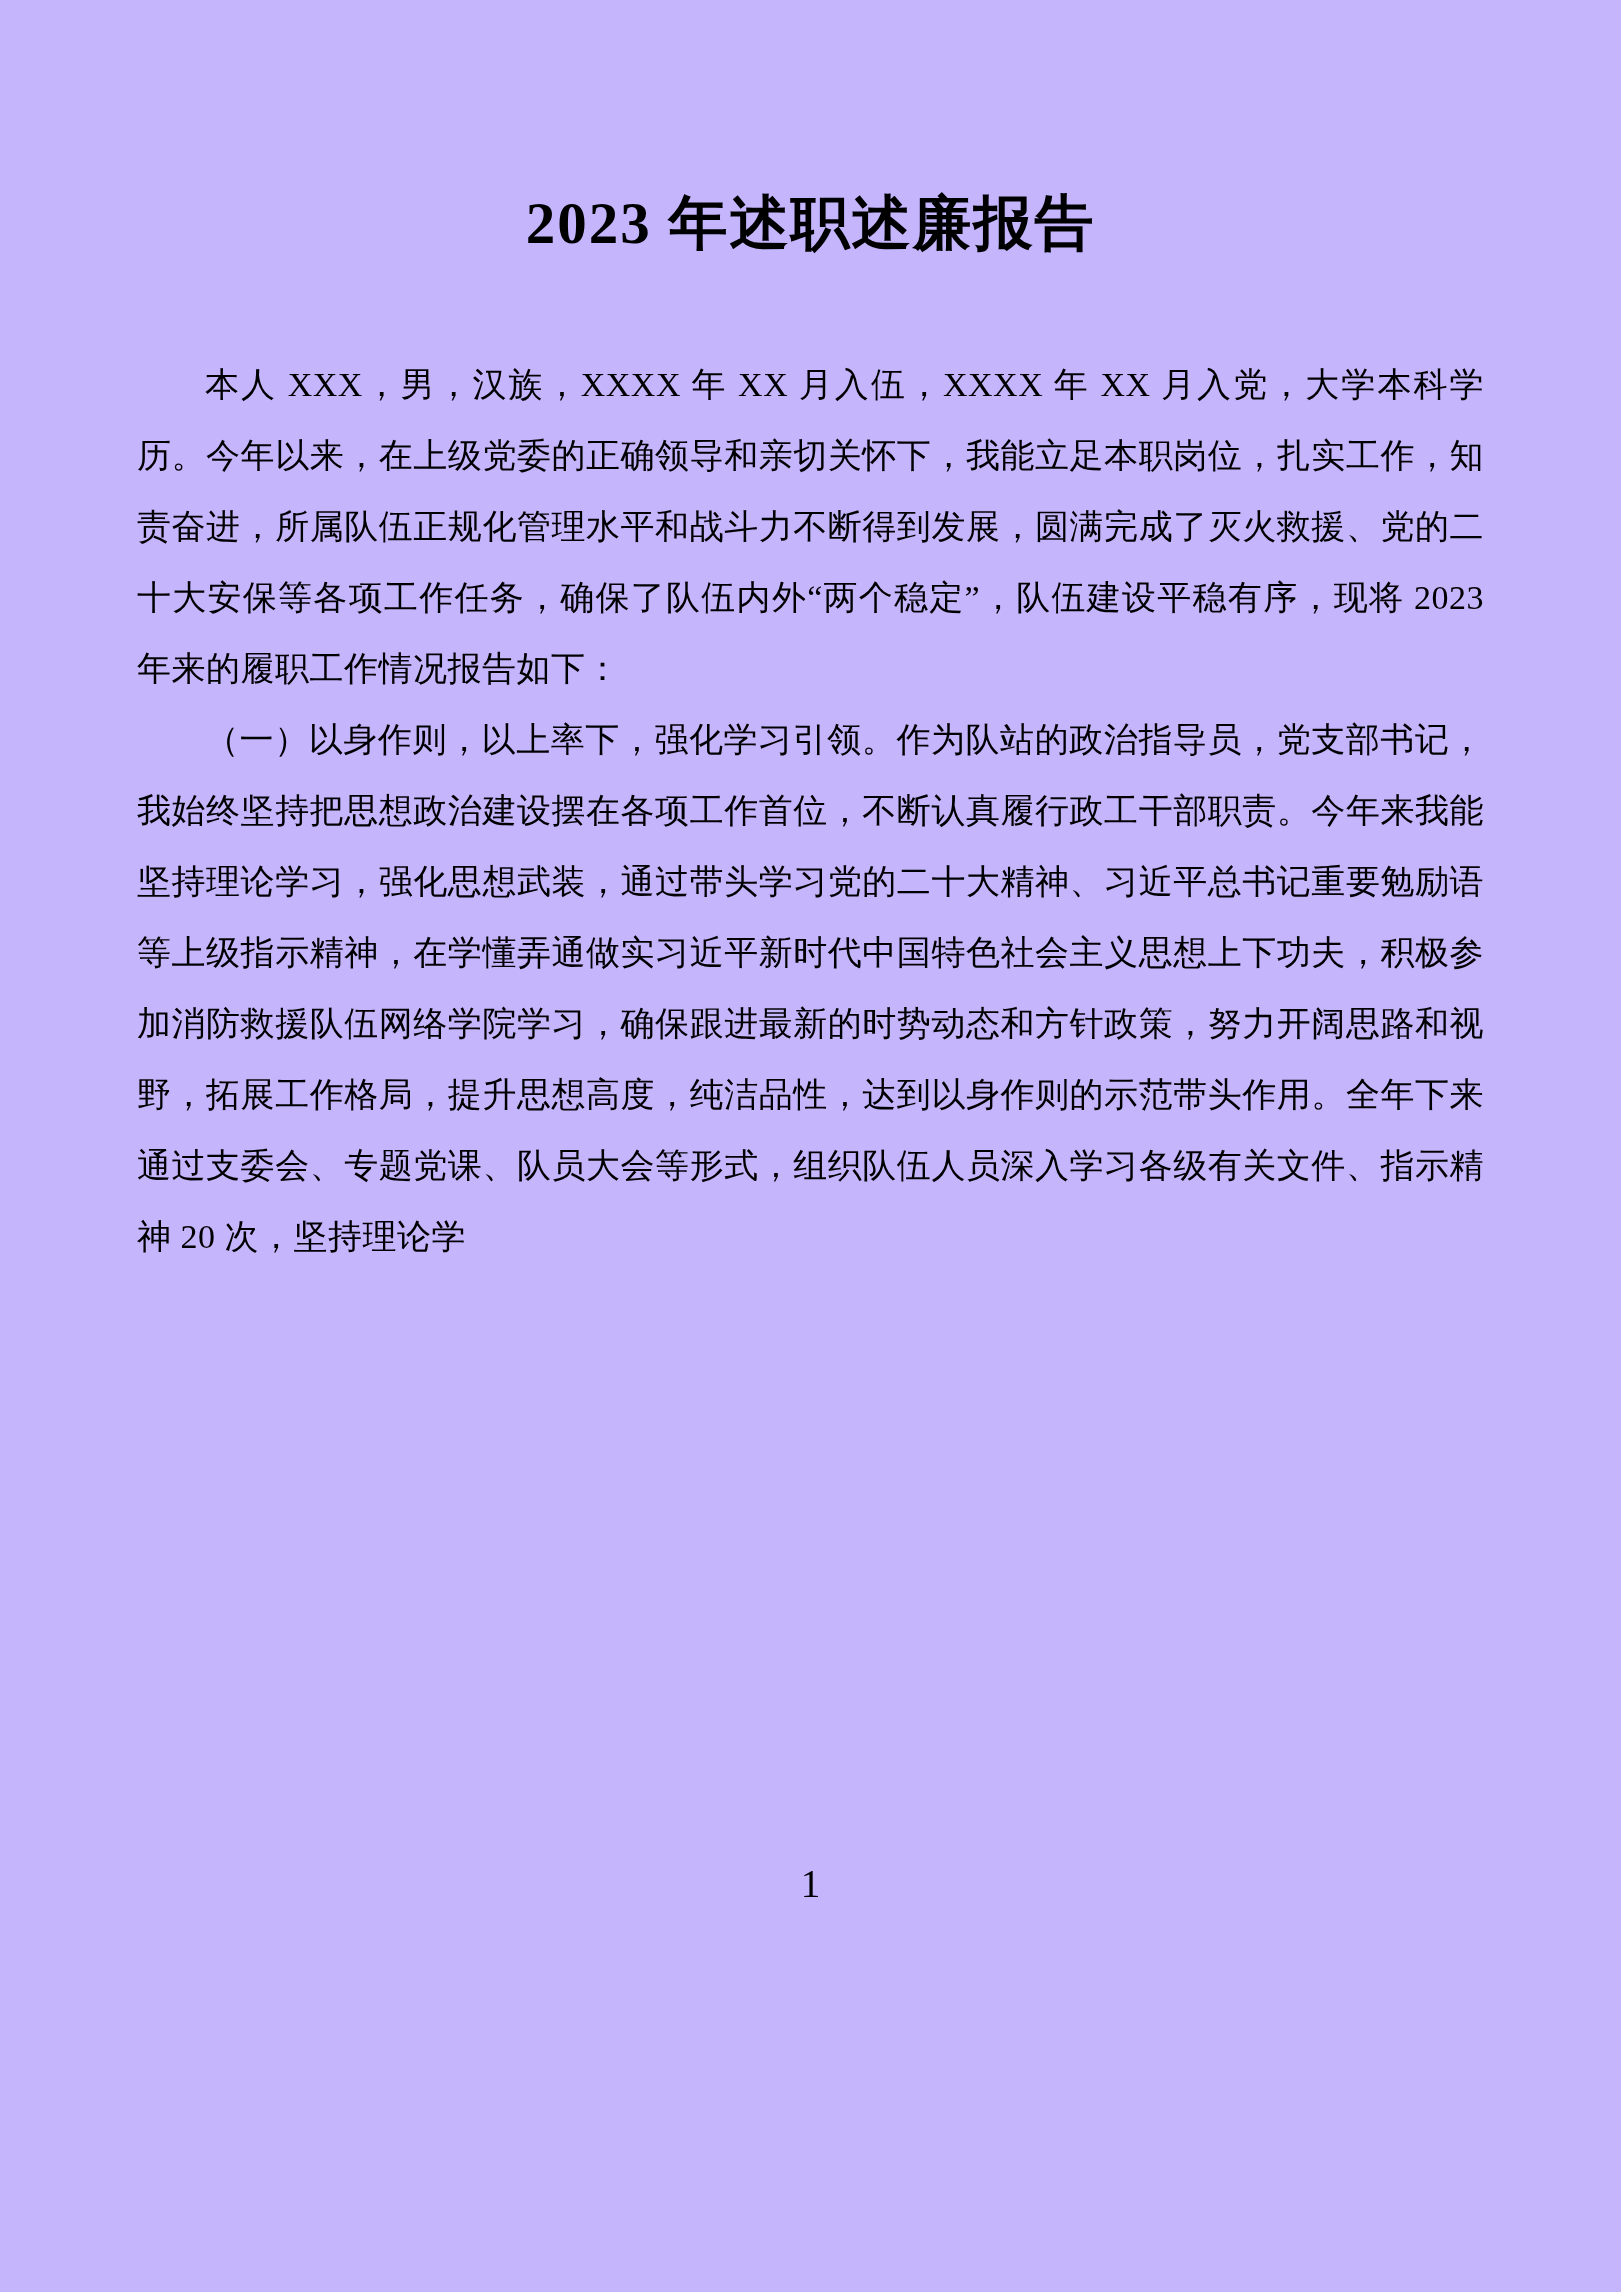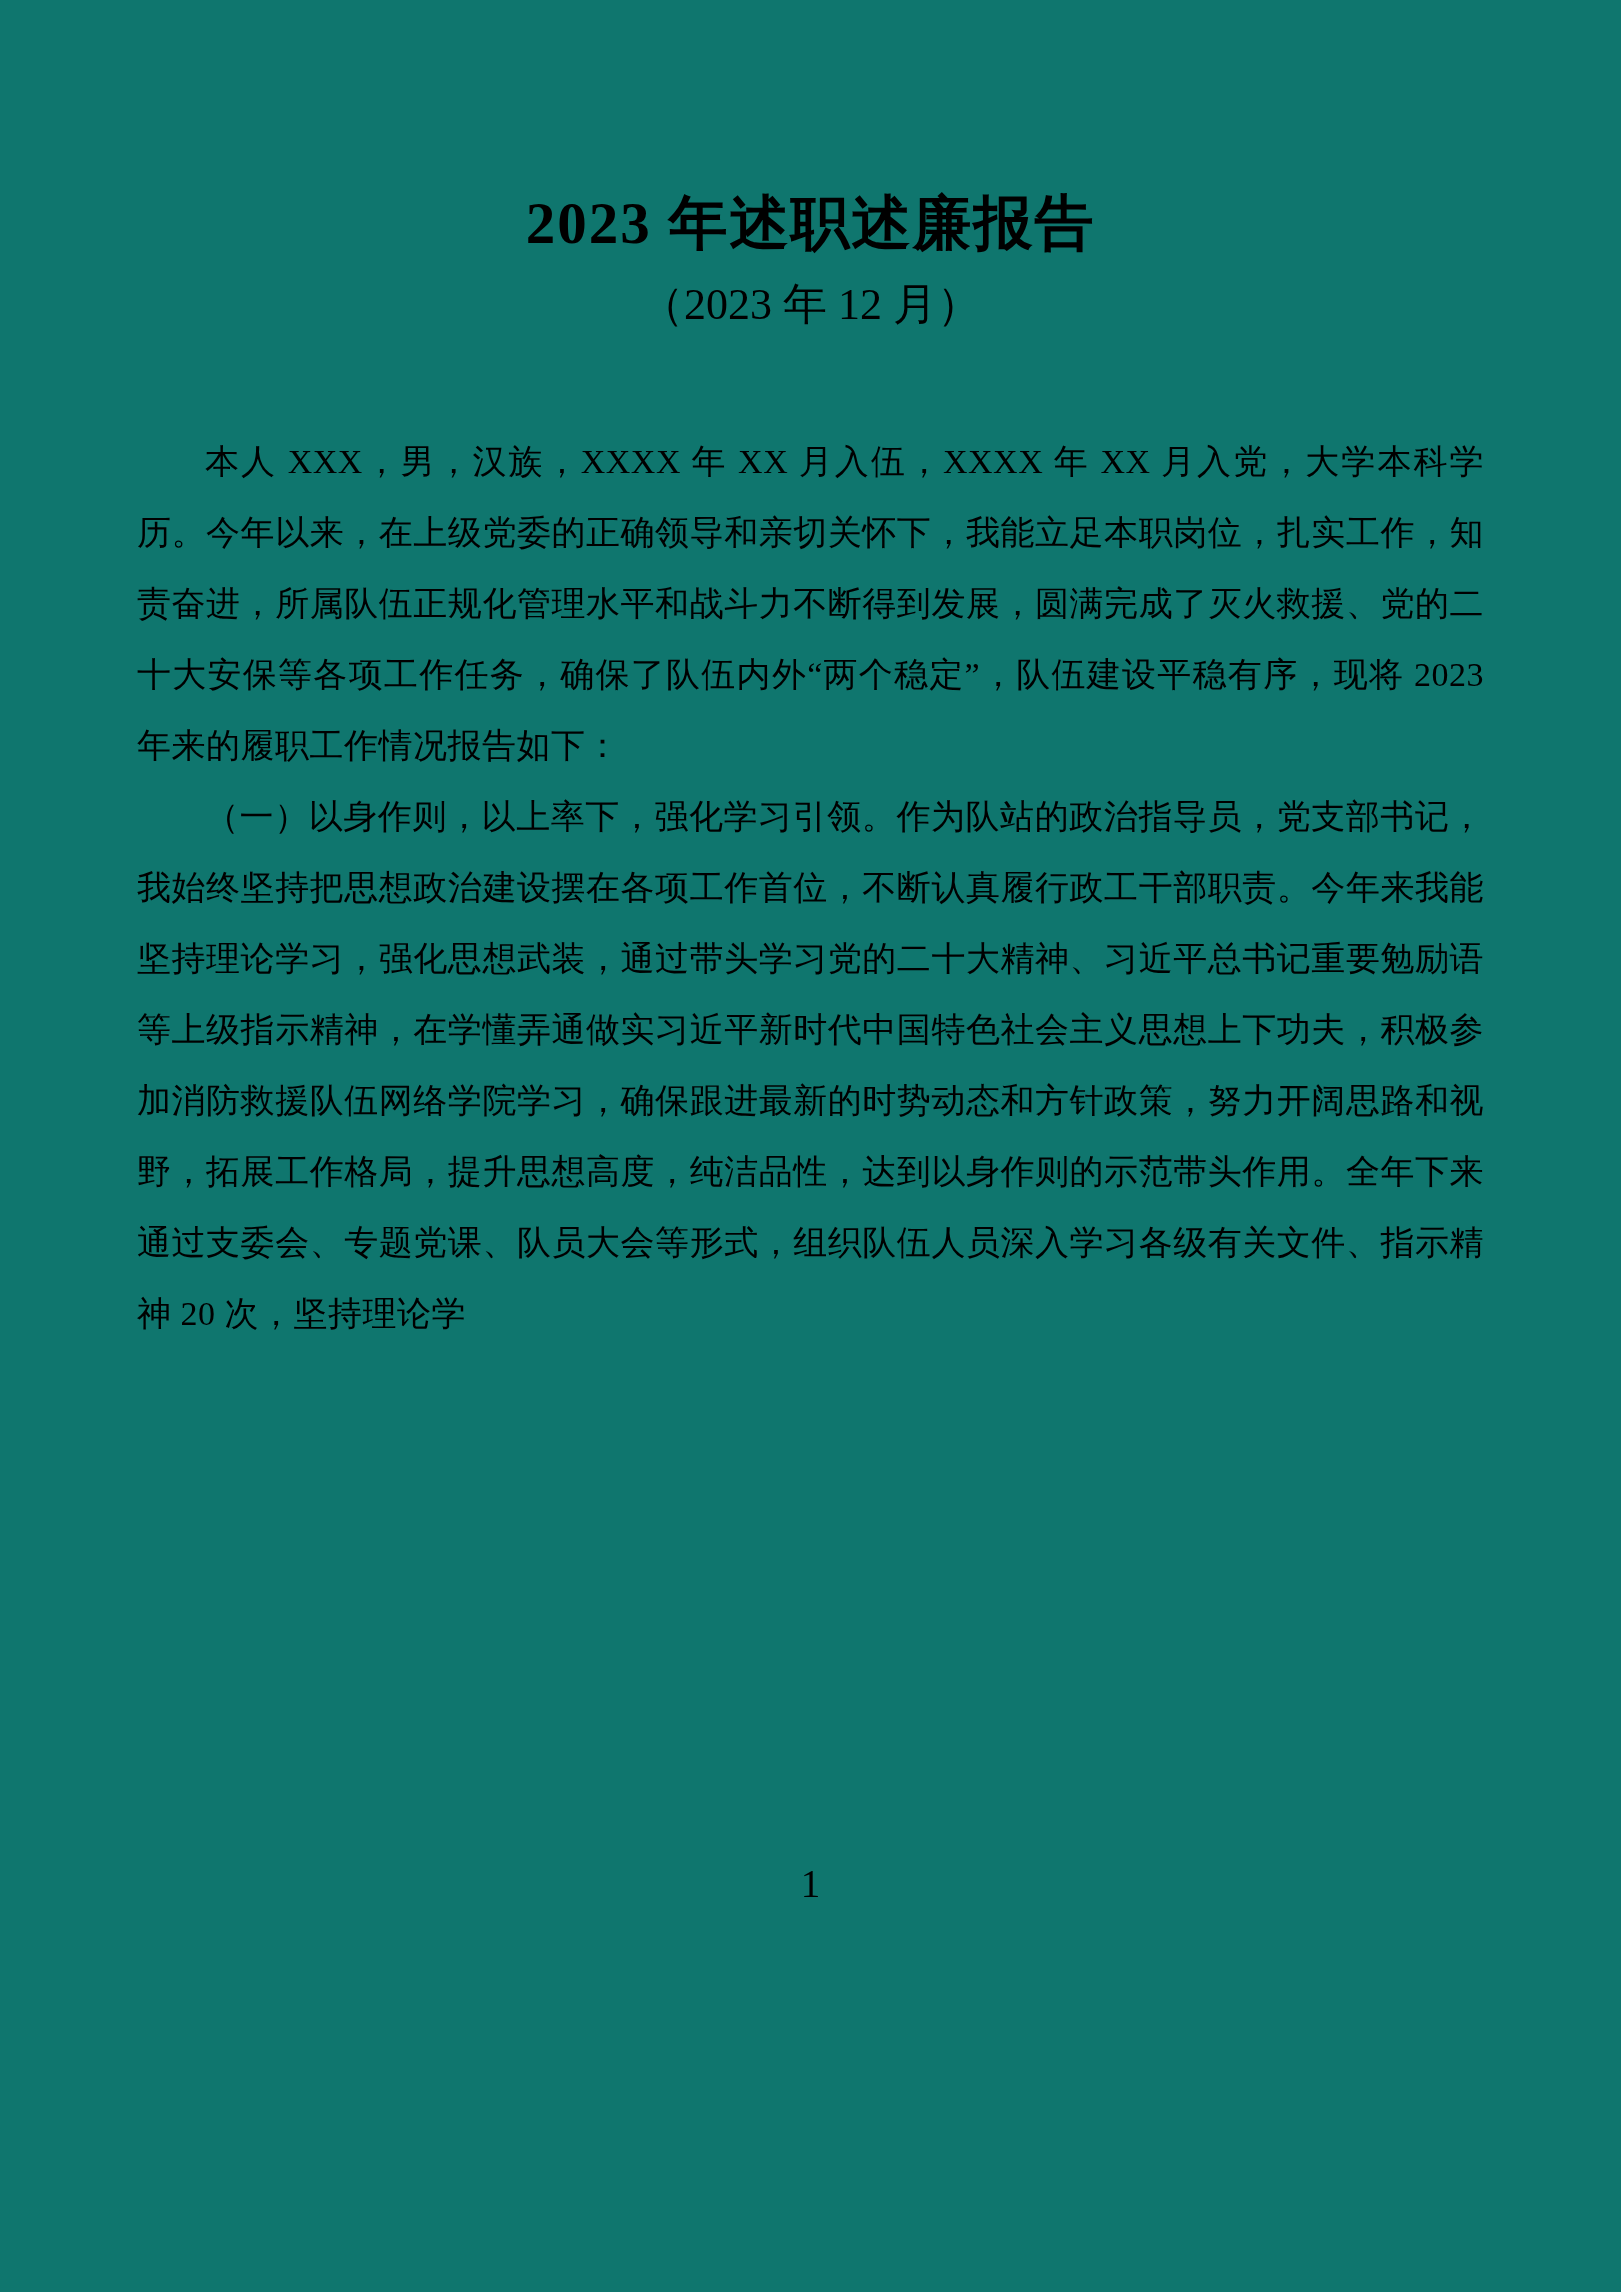--- a/index.html
+++ b/index.html
@@ -7,21 +7,21 @@
     padding: 0;
     background: #ffffff;
   }
   .page {
     position: relative;
     width: 1621px;
     height: 2293px;
     box-sizing: border-box;
     margin: 0 auto;
     padding: 188px 137px 0 137px;
-    background: #0f766e;
+    background: #c4b5fd;
     color: #000000;
     font-family: "Liberation Serif", "DejaVu Serif", serif;
     overflow: hidden;
   }
   .doc-title {
     margin: 0;
     text-align: center;
     font-size: 59px;
     line-height: 71px;
     font-weight: 700;
@@ -60,21 +60,20 @@
     line-height: 47px;
   }
 </style>
 </head>
 <body>
 
 <div class="page">
 
   <h1 class="doc-title">2023 年述职述廉报告</h1>
 
-  <div class="doc-subtitle">（2023 年 12 月）</div>
 
   <div class="doc-body">
 
     <p class="para">本人 XXX，男，汉族，XXXX 年 XX 月入伍，XXXX 年 XX 月入党，大学本科学历。今年以来，在上级党委的正确领导和亲切关怀下，我能立足本职岗位，扎实工作，知责奋进，所属队伍正规化管理水平和战斗力不断得到发展，圆满完成了灭火救援、党的二十大安保等各项工作任务，确保了队伍内外“两个稳定”，队伍建设平稳有序，现将 2023 年来的履职工作情况报告如下：</p>
 
 
     <p class="para"><span class="lead-bold">（一）以身作则，以上率下，强化学习引领。</span><span>作为队站的政治指导员，党支部书记，我始终坚持把思想政治建设摆在各项工作首位，不断认真履行政工干部职责。今年来我能坚持理论学习，强化思想武装，通过带头学习党的二十大精神、习近平总书记重要勉励语等上级指示精神，在学懂弄通做实习近平新时代中国特色社会主义思想上下功夫，积极参加消防救援队伍网络学院学习，确保跟进最新的时势动态和方针政策，努力开阔思路和视野，拓展工作格局，提升思想高度，纯洁品性，达到以身作则的示范带头作用。全年下来通过支委会、专题党课、队员大会等形式，组织队伍人员深入学习各级有关文件、指示精神 20 次，坚持理论学</span></p>
 
   </div>
 

